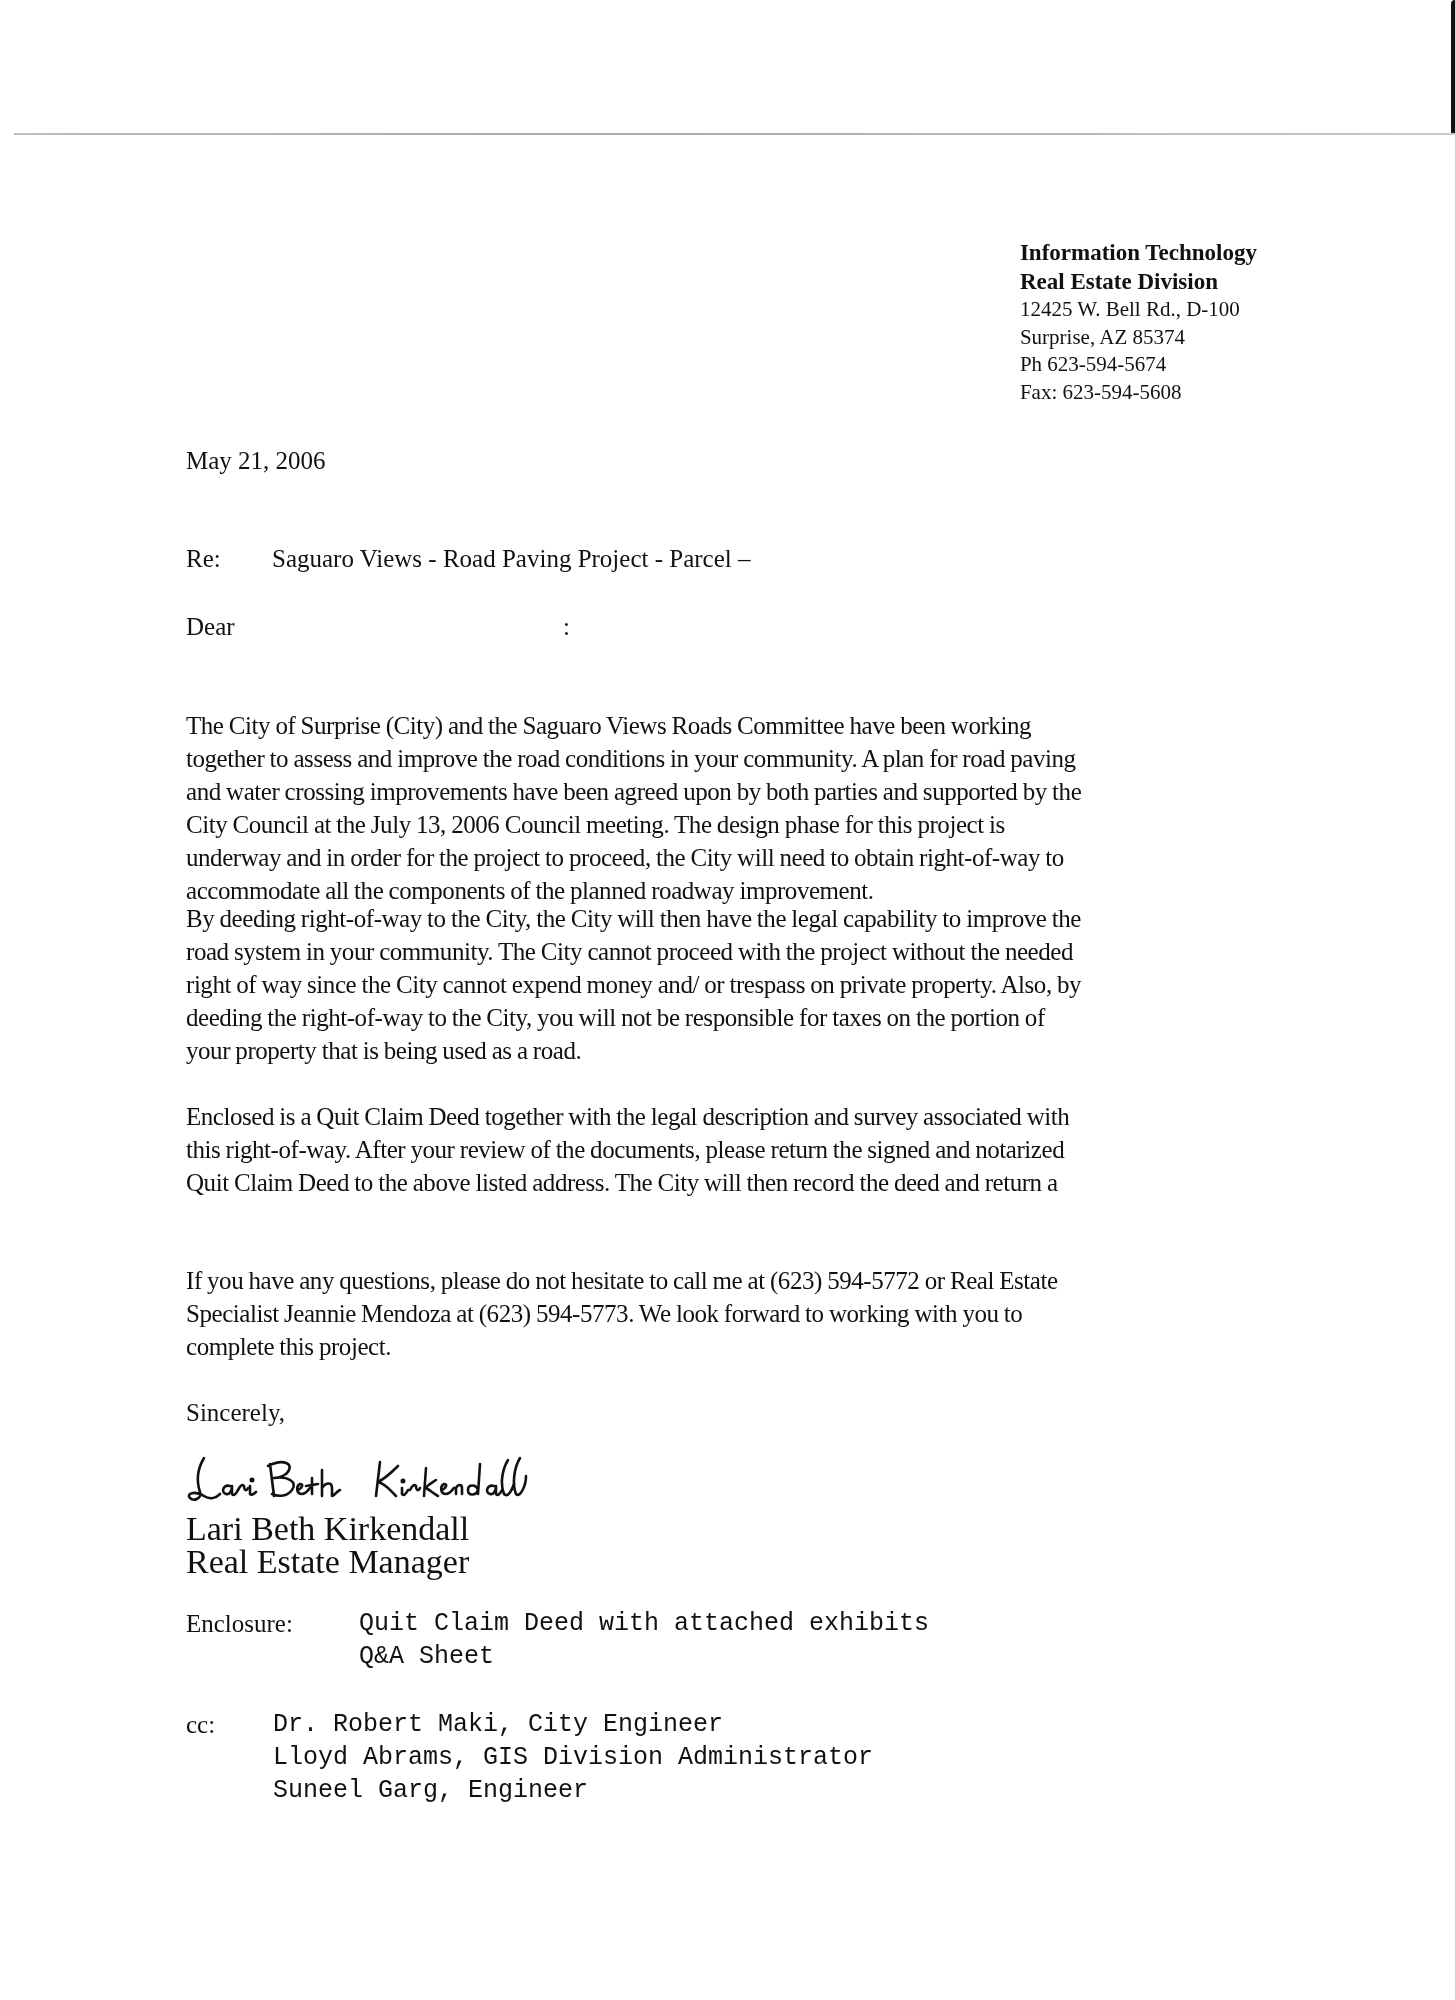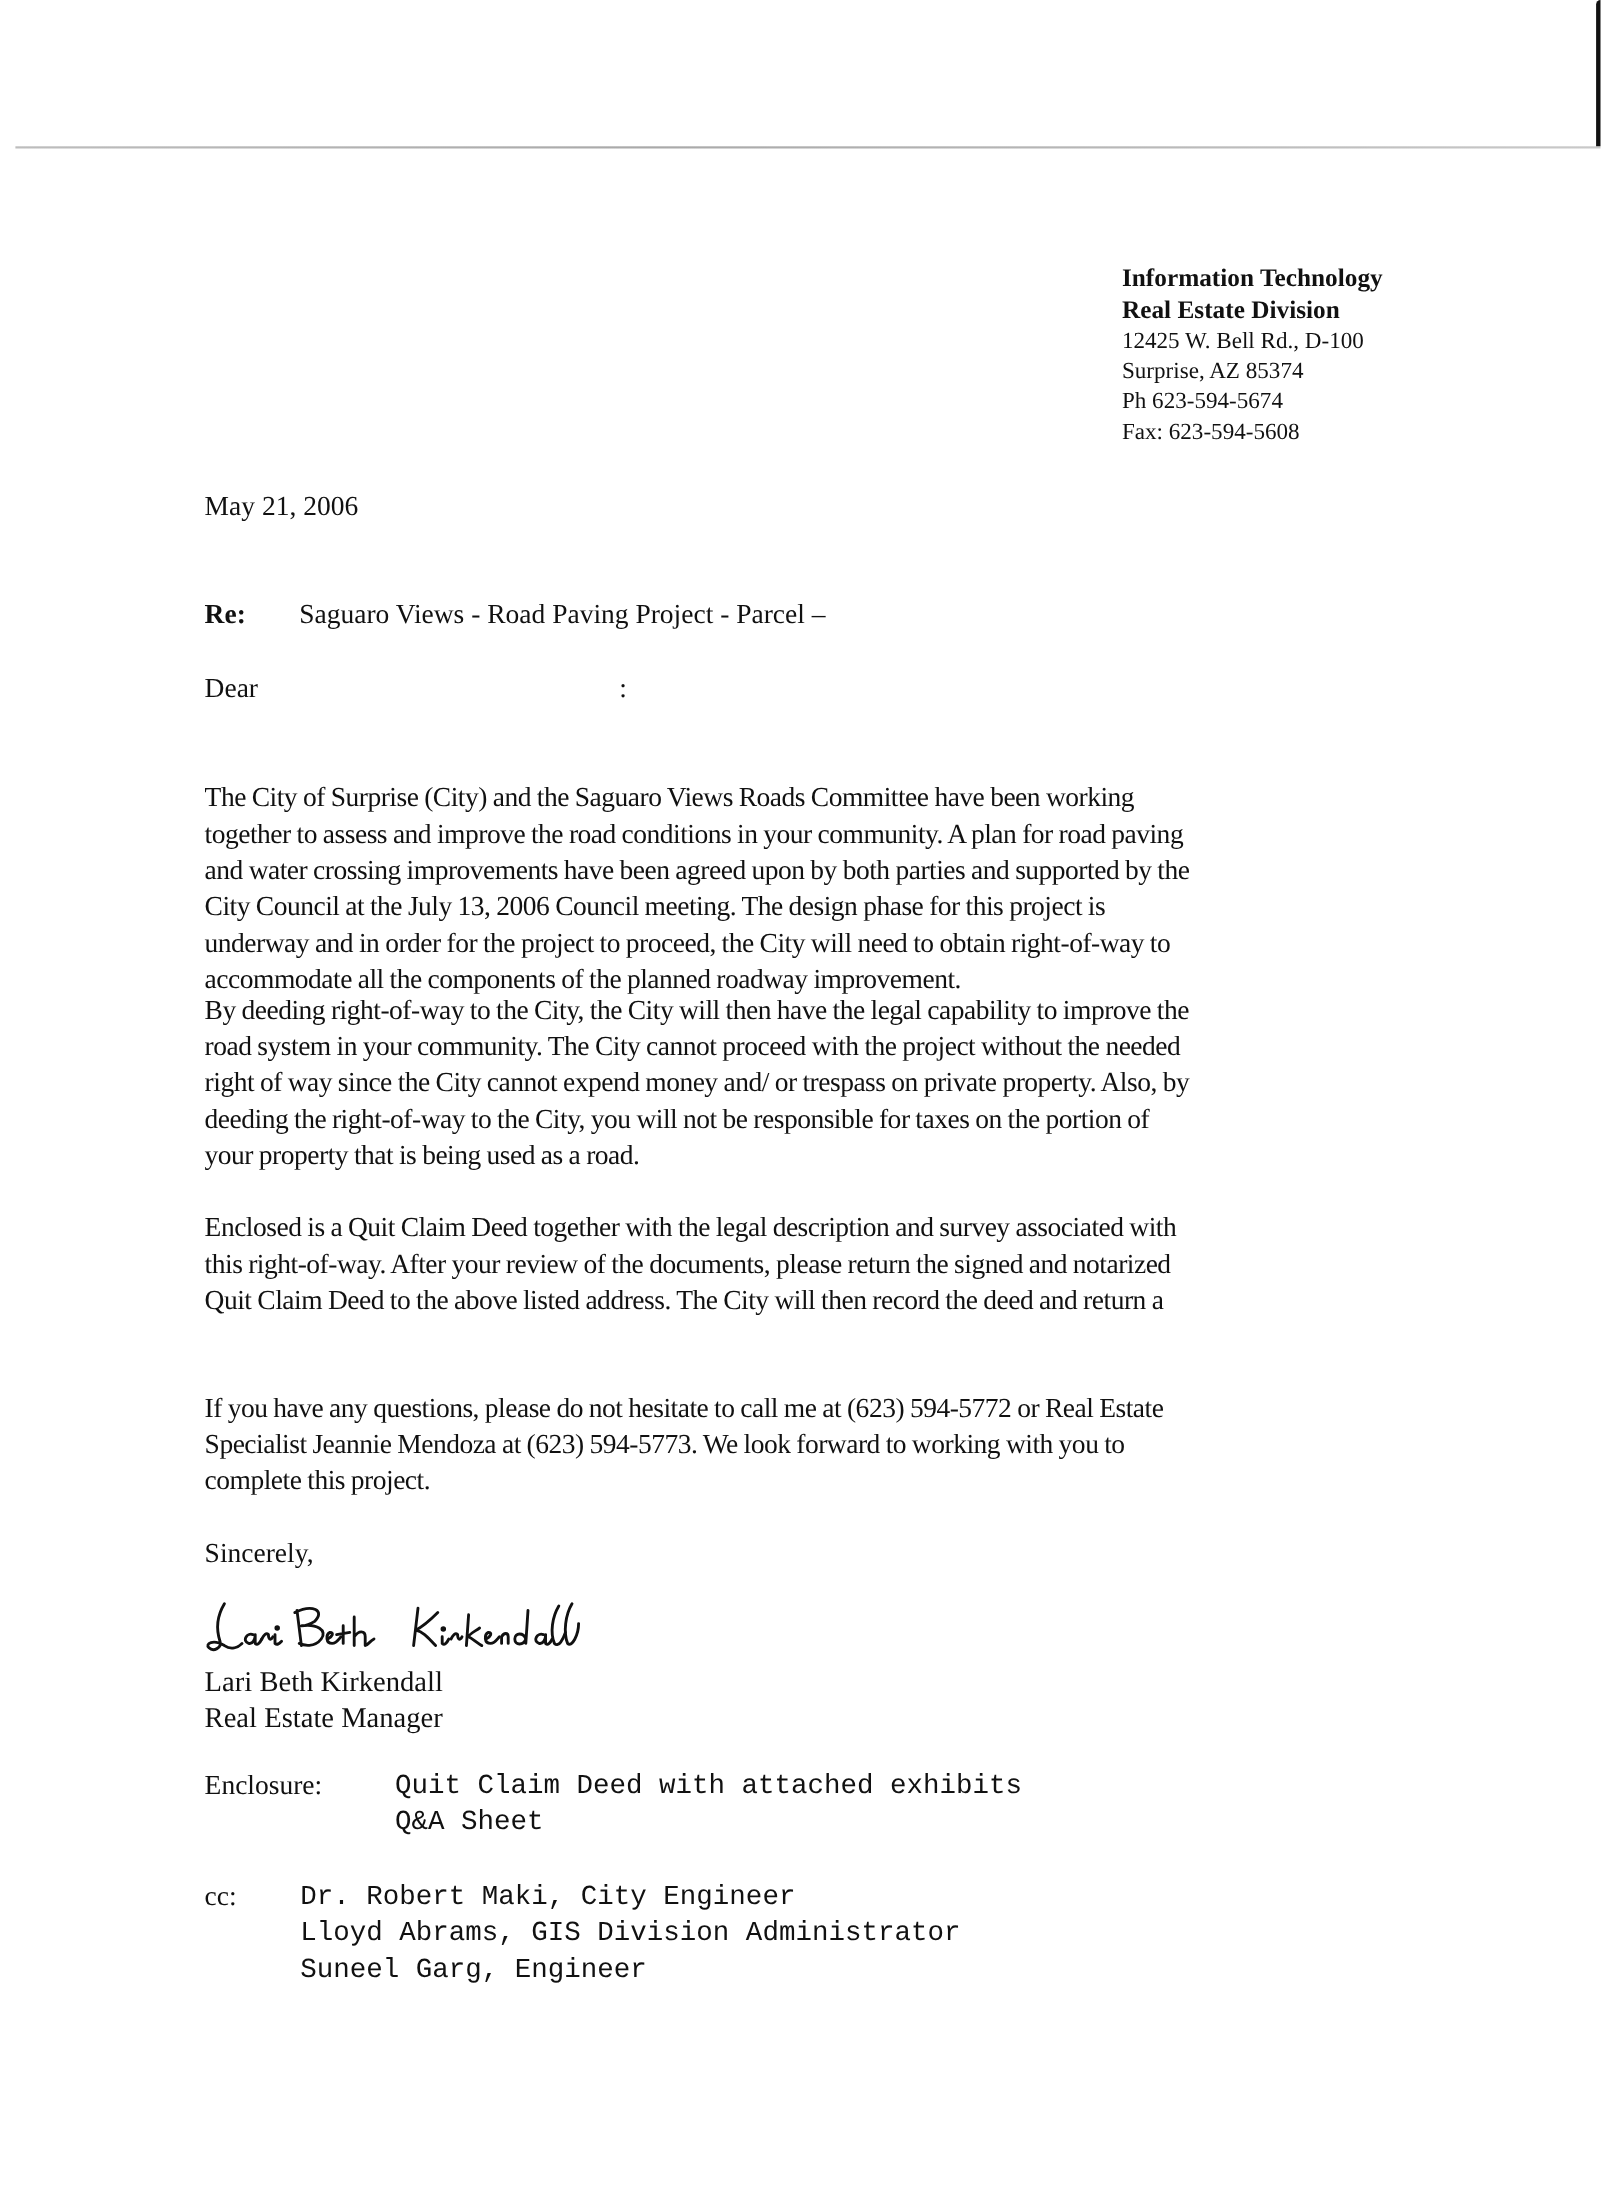--- a/index.html
+++ b/index.html
@@ -47,21 +47,21 @@
     }
     .content {
       position: absolute;
       left: 186px;
       width: 1100px;
       font-size: 25px;
       line-height: 33px;
     }
     .date { top: 444px; }
     .re-line { top: 542px; }
-    .re-line .label { display: inline-block; width: 86px; font-weight: bold; }
+    .re-line .label { display: inline-block; width: 86px; }
     .dear-line { top: 610px; }
     .dear-line .colon { position: absolute; left: 377px; top: 0; }
     .para {
       position: absolute;
       left: 186px;
       width: 1115px;
       font-size: 25px;
       line-height: 33px;
       letter-spacing: -0.45px;
       word-spacing: -0.5px;
@@ -74,21 +74,21 @@
     .closing { top: 1396px; }
     .signature {
       position: absolute;
       left: 184px;
       top: 1450px;
     }
     .signer {
       position: absolute;
       left: 186px;
       top: 1512px;
-      font-size: 26px;
+      font-size: 34px;
       line-height: 33px;
     }
     .signer span { display: block; }
     .enclosure {
       position: absolute;
       left: 186px;
       top: 1607px;
       font-size: 25px;
       line-height: 33px;
     }

